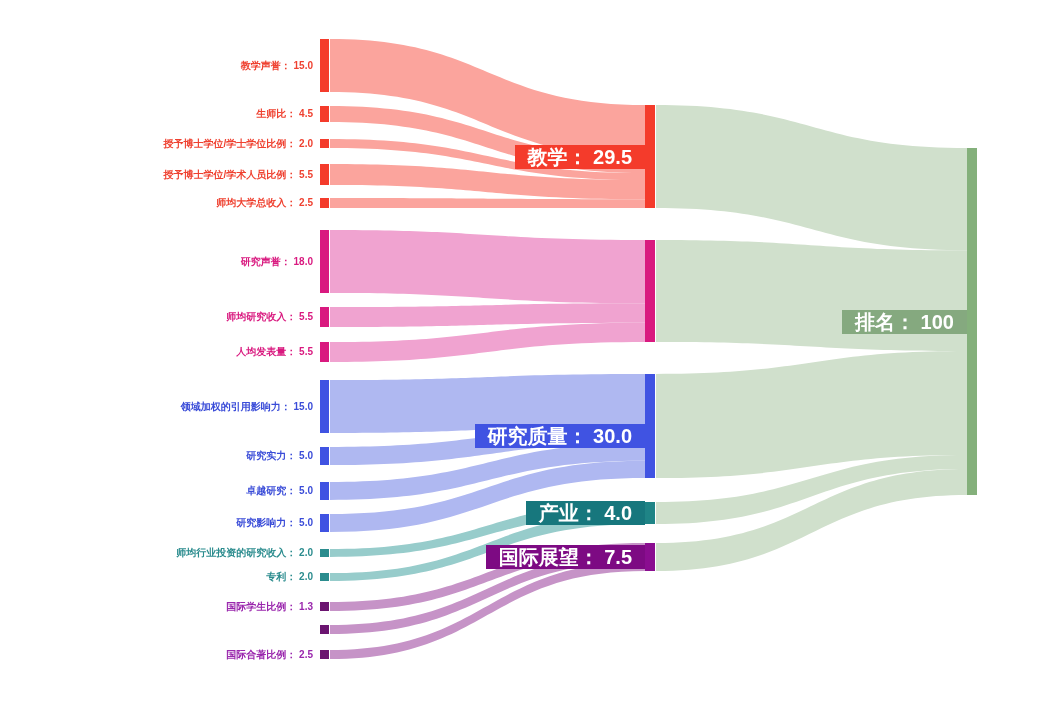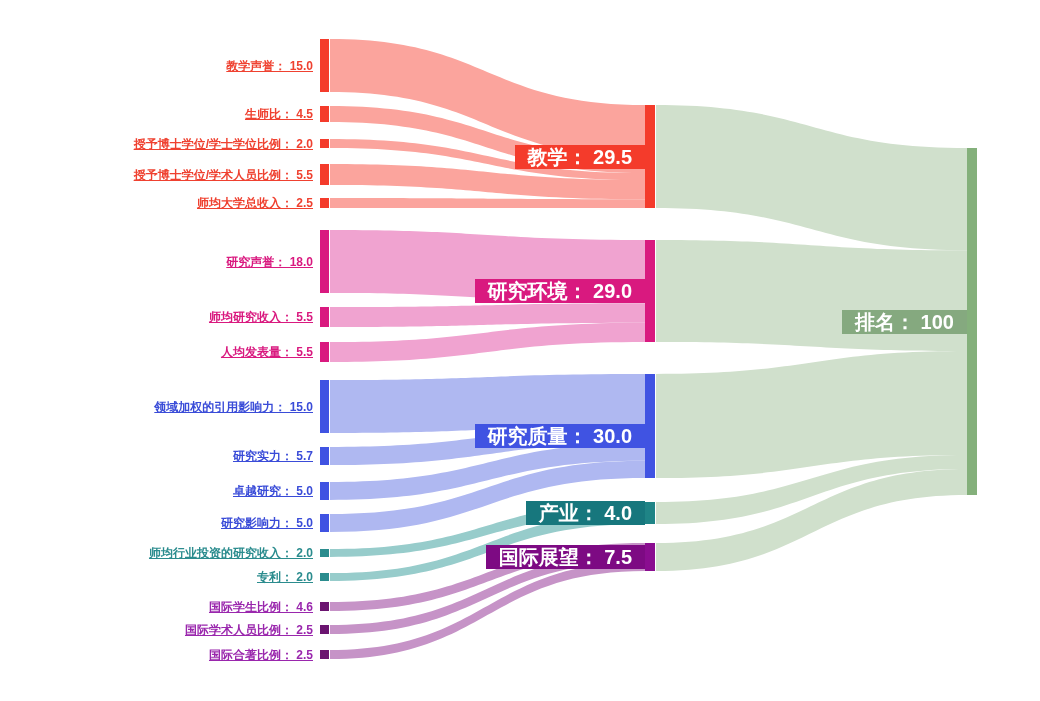--- a/index.html
+++ b/index.html
@@ -3,21 +3,21 @@
 <meta charset="utf-8">
 <style>
   html,body { margin:0; padding:0; background:#fff; }
   .stage {
     position:relative; width:1040px; height:701px; background:#ffffff;
     font-family:"Liberation Sans","DejaVu Sans",sans-serif; overflow:hidden;
   }
   .stage svg { position:absolute; left:0; top:0; }
   .label-layer { position:absolute; left:0; top:0; width:100%; height:100%; pointer-events:none; }
   .lbl-text {
-    position:absolute; white-space:nowrap; font-size:12px; font-weight:bold; line-height:20px;text-decoration:underline;
+    position:absolute; white-space:nowrap; font-size:10px; font-weight:bold; line-height:20px;
   }
   .lbl-box {
     position:absolute; white-space:nowrap; font-size:20px; font-weight:bold; color:#ffffff;
     padding:2px 13px; line-height:20px;
   }
 </style>
 </head>
 <body>
 
 <div class="stage">
@@ -71,28 +71,26 @@
   <div id="label-layer" class="label-layer">
       <div class="lbl-text" style="color: rgb(239, 65, 48); right: 727px; top: 56px;">教学声誉：  15.0</div>
       <div class="lbl-text" style="color: rgb(239, 65, 48); right: 727px; top: 104px;">生师比：  4.5</div>
       <div class="lbl-text" style="color: rgb(239, 65, 48); right: 727px; top: 134px; text-align: center;">授予博士学位/学士学位比例：  2.0</div>
       <div class="lbl-text" style="color: rgb(239, 65, 48); right: 727px; top: 165px;">授予博士学位/学术人员比例：  5.5</div>
       <div class="lbl-text" style="color: rgb(239, 65, 48); right: 727px; top: 193px;">师均大学总收入：  2.5</div>
       <div class="lbl-text" style="color: rgb(217, 25, 127); right: 727px; top: 252px;">研究声誉：  18.0</div>
       <div class="lbl-text" style="color: rgb(217, 25, 127); right: 727px; top: 307px;">师均研究收入：  5.5</div>
       <div class="lbl-text" style="color: rgb(217, 25, 127); right: 727px; top: 342px;">人均发表量：  5.5</div>
       <div class="lbl-text" style="color: rgb(58, 76, 216); right: 727px; top: 397px;">领域加权的引用影响力：  15.0</div>
-      <div class="lbl-text" style="color: rgb(58, 76, 216); right: 727px; top: 446px;">研究实力：  5.7</div>
+      <div class="lbl-text" style="color: rgb(58, 76, 216); right: 727px; top: 446px;">研究实力：  5.0</div>
       <div class="lbl-text" style="color: rgb(58, 76, 216); right: 727px; top: 481px;">卓越研究：  5.0</div>
       <div class="lbl-text" style="color: rgb(58, 76, 216); right: 727px; top: 513px;">研究影响力：  5.0</div>
       <div class="lbl-text" style="color: rgb(43, 140, 142); right: 727px; top: 543px;">师均行业投资的研究收入：  2.0</div>
       <div class="lbl-text" style="color: rgb(43, 140, 142); right: 727px; top: 567px;">专利：  2.0</div>
-      <div class="lbl-text" style="color: rgb(154, 39, 173); right: 727px; top: 597px;">国际学生比例：  4.6</div>
-      <div class="lbl-text" style="color: rgb(154, 39, 173); right: 727px; top: 620px;">国际学术人员比例：  2.5</div>
+      <div class="lbl-text" style="color: rgb(154, 39, 173); right: 727px; top: 597px;">国际学生比例：  1.3</div>
       <div class="lbl-text" style="color: rgb(154, 39, 173); right: 727px; top: 645px;">国际合著比例：  2.5</div>
       <div class="lbl-box" style="background: rgb(244, 59, 43); right: 395px; top: 145px;">教学：  29.5</div>
-      <div class="lbl-box" style="background: rgb(217, 25, 127); right: 395px; top: 279px;">研究环境：  29.0</div>
       <div class="lbl-box" style="background: rgb(64, 83, 226); right: 395px; top: 424px;">研究质量：  30.0</div>
       <div class="lbl-box" style="background: rgb(23, 119, 125); right: 395px; top: 501px;">产业：  4.0</div>
       <div class="lbl-box" style="background: rgb(125, 10, 131); right: 395px; top: 545px;">国际展望：  7.5</div>
       <div class="lbl-box" style="background: rgb(133, 169, 127); right: 73px; top: 310px;">排名：  100</div>
     </div>
 </div>
 
 </body></html>

